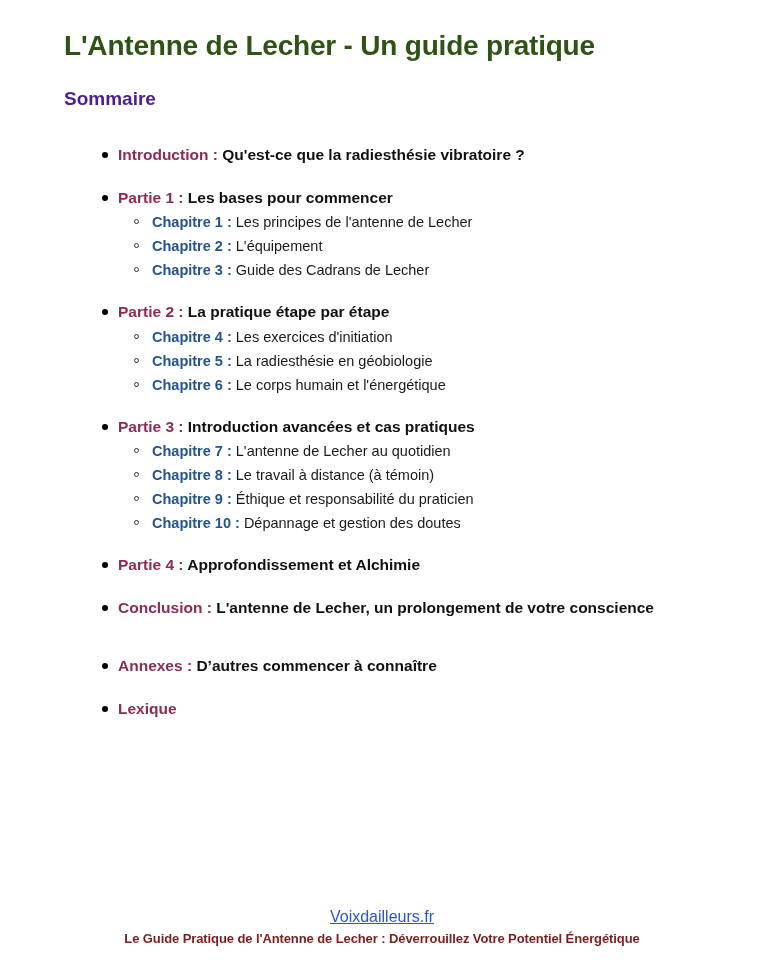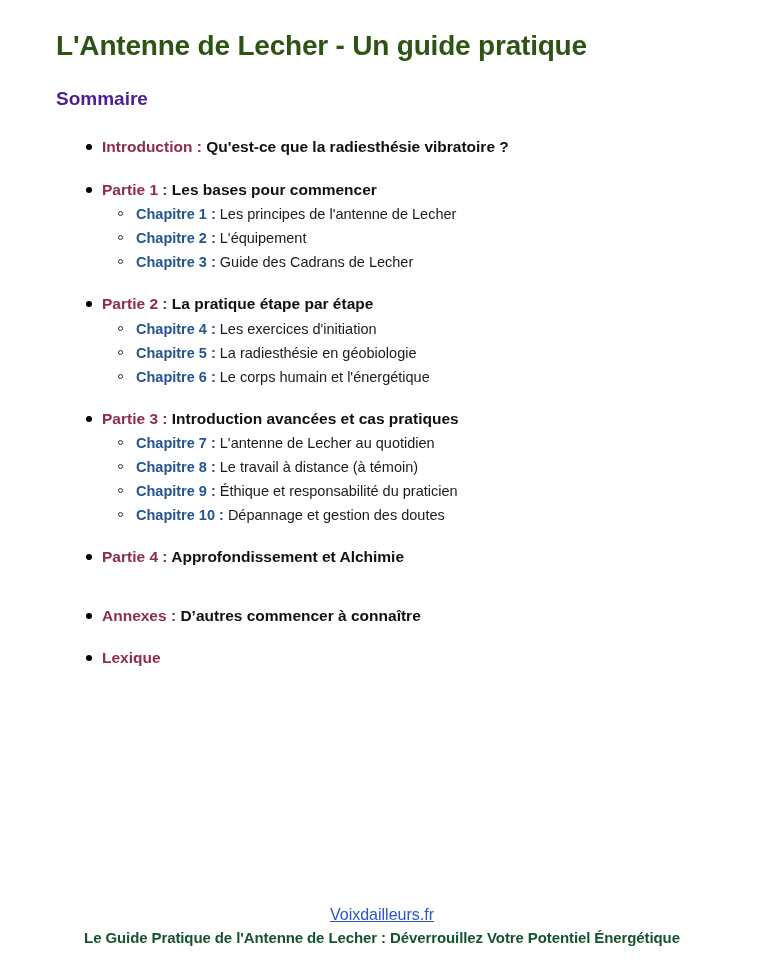--- a/index.html
+++ b/index.html
@@ -17,21 +17,21 @@
     overflow: hidden;
   }
 
   .page {
     position: absolute;
     left: 0;
     top: 0;
     width: 764px;
     height: 960px;
     box-sizing: border-box;
-    padding: 0 24px;
+    padding: 0 32px;
   }
 
   
   .doc-title {
     margin: 0;
     padding: 30px 0 0 32px;
     font-size: 28px;
     font-weight: bold;
     line-height: 1.15;
     letter-spacing: -0.2px;
@@ -42,21 +42,21 @@
   .sommaire-heading {
     margin: 0;
     padding: 26px 0 0 32px;
     font-size: 19px;
     font-weight: bold;
     color: #4c1d95;
   }
 
   
   .toc {
-    margin: 0;
+    margin: 8px;
     padding: 26px 0 0 0;
     list-style: none;
   }
 
   .toc-item {
     position: relative;
     margin: 0 0 0 0;
     padding: 0 0 0 78px;
     font-size: 15.5px;
     font-weight: bold;
@@ -142,23 +142,23 @@
   .footer-link {
     display: inline-block;
     font-size: 16px;
     color: #2a55cc;
     text-decoration: underline;
     cursor: pointer;
   }
 
   .footer-tagline {
     margin-top: 5px;
-    font-size: 15px;
+    font-size: 13px;
     font-weight: bold;
-    color: #14532d;
+    color: #7f1d1d;
     letter-spacing: -0.1px;
   }
 </style>
 </head>
 <body>
 
 <div class="page">
 
   <h1 class="doc-title">L'Antenne de Lecher - Un guide pratique</h1>
 
@@ -176,20 +176,21 @@
           <li class="sub-item"><span class="circle"></span><span class="label-chapter">Chapitre 5 :</span> <span class="text-chapter">La radiesthésie en géobiologie</span></li>
           <li class="sub-item"><span class="circle"></span><span class="label-chapter">Chapitre 6 :</span> <span class="text-chapter">Le corps humain et l'énergétique</span></li>
         </ul></li>
       <li class="toc-item"><span class="disc"></span><span class="label-major">Partie 3 :</span> <span class="text-major">Introduction avancées et cas pratiques</span><ul class="sublist">
           <li class="sub-item"><span class="circle"></span><span class="label-chapter">Chapitre 7 :</span> <span class="text-chapter">L'antenne de Lecher au quotidien</span></li>
           <li class="sub-item"><span class="circle"></span><span class="label-chapter">Chapitre 8 :</span> <span class="text-chapter">Le travail à distance (à témoin)</span></li>
           <li class="sub-item"><span class="circle"></span><span class="label-chapter">Chapitre 9 :</span> <span class="text-chapter">Éthique et responsabilité du praticien</span></li>
           <li class="sub-item"><span class="circle"></span><span class="label-chapter">Chapitre 10 :</span> <span class="text-chapter">Dépannage et gestion des doutes</span></li>
         </ul></li>
       <li class="toc-item"><span class="disc"></span><span class="label-major">Partie 4 :</span> <span class="text-major">Approfondissement et Alchimie</span></li>
+      <li class="toc-item"><span class="disc"></span><span class="label-major">Conclusion :</span> <span class="text-major">L'antenne de Lecher, un prolongement de votre conscience</span></li>
       <li class="toc-item gap-large"><span class="disc"></span><span class="label-major">Annexes :</span> <span class="text-major">D’autres commencer à connaître</span></li>
       <li class="toc-item"><span class="disc"></span><span class="label-major">Lexique</span></li>
     </ul>
 
   <div class="footer">
     <a class="footer-link">Voixdailleurs.fr</a>
     <div class="footer-tagline">Le Guide Pratique de l'Antenne de Lecher : Déverrouillez Votre Potentiel Énergétique</div>
   </div>
 
 </div>

